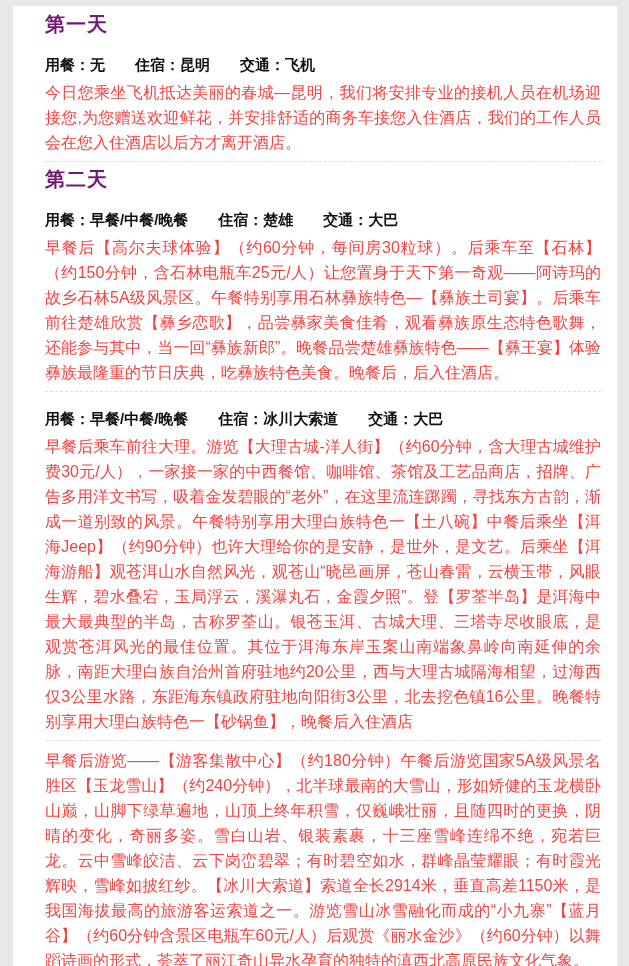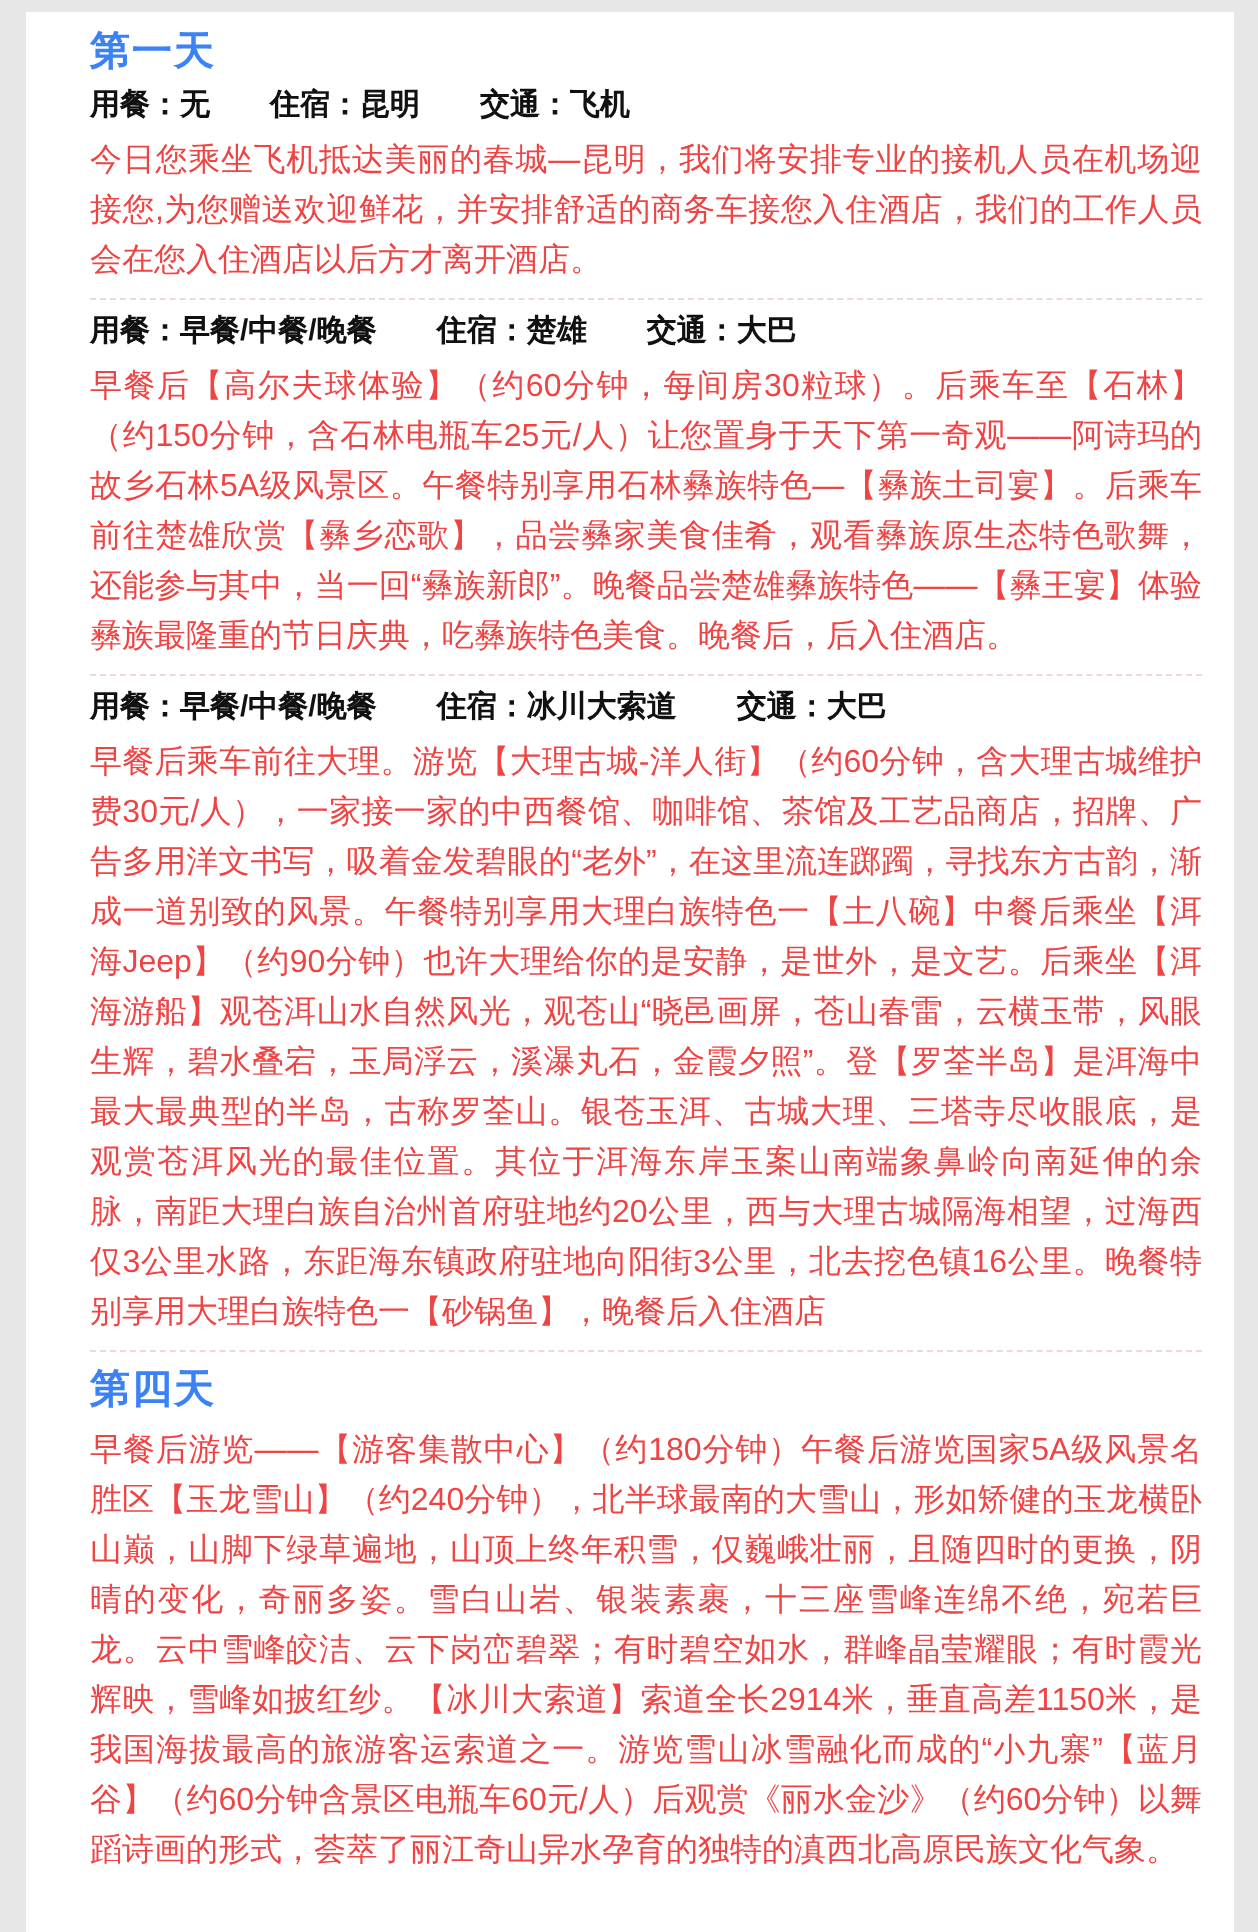--- a/index.html
+++ b/index.html
@@ -25,30 +25,31 @@
     border: none;
     border-top: 1px dashed #eeD9d9;
     height: 0;
     margin: 5px 0 7px 0;
   }
   .day-section:first-child .divider { display: none; }
   .day-title {
     font-size: 20px;
     line-height: 24px;
     font-weight: 700;
-    color: #3b82f6;
+    color: #701a75;
     margin: 0;
     letter-spacing: 1px;
+    font-family: Liberation Mono, monospace;
   }
   .meta-row {
     font-size: 15px;
     line-height: 18px;
     font-weight: 700;
     color: #111111;
-    margin-top: 6px;
+    margin-top: 18px;
     white-space: nowrap;
   }
   .meta-item { margin-right: 30px; }
   .meta-item:last-child { margin-right: 0; }
   .day-description {
     font-size: 16px;
     line-height: 25px;
     color: #ef4444;
     margin: 6px 0 6px 0;
     text-align: justify;
@@ -62,29 +63,29 @@
   <div class="itinerary">
   <div class="day-section">
 
     <h2 class="day-title">第一天</h2>
     <div class="meta-row"><span class="meta-item"><span>用餐：</span><span>无</span></span><span class="meta-item"><span>住宿：</span><span>昆明</span></span><span class="meta-item"><span>交通：</span><span>飞机</span></span></div>
     <p class="day-description">今日您乘坐飞机抵达美丽的春城—昆明，我们将安排专业的接机人员在机场迎接您,为您赠送欢迎鲜花，并安排舒适的商务车接您入住酒店，我们的工作人员会在您入住酒店以后方才离开酒店。</p>
   </div>
 
   <div class="day-section">
     <hr class="divider">
+    <h2 class="day-title">第二天</h2>
     <div class="meta-row"><span class="meta-item"><span>用餐：</span><span>早餐/中餐/晚餐</span></span><span class="meta-item"><span>住宿：</span><span>楚雄</span></span><span class="meta-item"><span>交通：</span><span>大巴</span></span></div>
     <p class="day-description">早餐后【高尔夫球体验】（约60分钟，每间房30粒球）。后乘车至【石林】（约150分钟，含石林电瓶车25元/人）让您置身于天下第一奇观——阿诗玛的故乡石林5A级风景区。午餐特别享用石林彝族特色—【彝族土司宴】。后乘车前往楚雄欣赏【彝乡恋歌】，品尝彝家美食佳肴，观看彝族原生态特色歌舞，还能参与其中，当一回“彝族新郎”。晚餐品尝楚雄彝族特色——【彝王宴】体验彝族最隆重的节日庆典，吃彝族特色美食。晚餐后，后入住酒店。</p>
   </div>
 
   <div class="day-section">
     <hr class="divider">
     <div class="meta-row"><span class="meta-item"><span>用餐：</span><span>早餐/中餐/晚餐</span></span><span class="meta-item"><span>住宿：</span><span>冰川大索道</span></span><span class="meta-item"><span>交通：</span><span>大巴</span></span></div>
     <p class="day-description">早餐后乘车前往大理。游览【大理古城-洋人街】（约60分钟，含大理古城维护费30元/人），一家接一家的中西餐馆、咖啡馆、茶馆及工艺品商店，招牌、广告多用洋文书写，吸着金发碧眼的“老外”，在这里流连踯躅，寻找东方古韵，渐成一道别致的风景。午餐特别享用大理白族特色一【土八碗】中餐后乘坐【洱海Jeep】（约90分钟）也许大理给你的是安静，是世外，是文艺。后乘坐【洱海游船】观苍洱山水自然风光，观苍山“晓邑画屏，苍山春雷，云横玉带，风眼生辉，碧水叠宕，玉局浮云，溪瀑丸石，金霞夕照”。登【罗荃半岛】是洱海中最大最典型的半岛，古称罗荃山。银苍玉洱、古城大理、三塔寺尽收眼底，是观赏苍洱风光的最佳位置。其位于洱海东岸玉案山南端象鼻岭向南延伸的余脉，南距大理白族自治州首府驻地约20公里，西与大理古城隔海相望，过海西仅3公里水路，东距海东镇政府驻地向阳街3公里，北去挖色镇16公里。晚餐特别享用大理白族特色一【砂锅鱼】，晚餐后入住酒店</p>
   </div>
 
   <div class="day-section">
     <hr class="divider">
-    <h2 class="day-title">第四天</h2>
     <p class="day-description">早餐后游览——【游客集散中心】（约180分钟）午餐后游览国家5A级风景名胜区【玉龙雪山】（约240分钟），北半球最南的大雪山，形如矫健的玉龙横卧山巅，山脚下绿草遍地，山顶上终年积雪，仅巍峨壮丽，且随四时的更换，阴晴的变化，奇丽多姿。雪白山岩、银装素裹，十三座雪峰连绵不绝，宛若巨龙。云中雪峰皎洁、云下岗峦碧翠；有时碧空如水，群峰晶莹耀眼；有时霞光辉映，雪峰如披红纱。【冰川大索道】索道全长2914米，垂直高差1150米，是我国海拔最高的旅游客运索道之一。游览雪山冰雪融化而成的“小九寨”【蓝月谷】（约60分钟含景区电瓶车60元/人）后观赏《丽水金沙》（约60分钟）以舞蹈诗画的形式，荟萃了丽江奇山异水孕育的独特的滇西北高原民族文化气象。</p>
   </div>
 </div>
 </div>
 
 </body></html>

